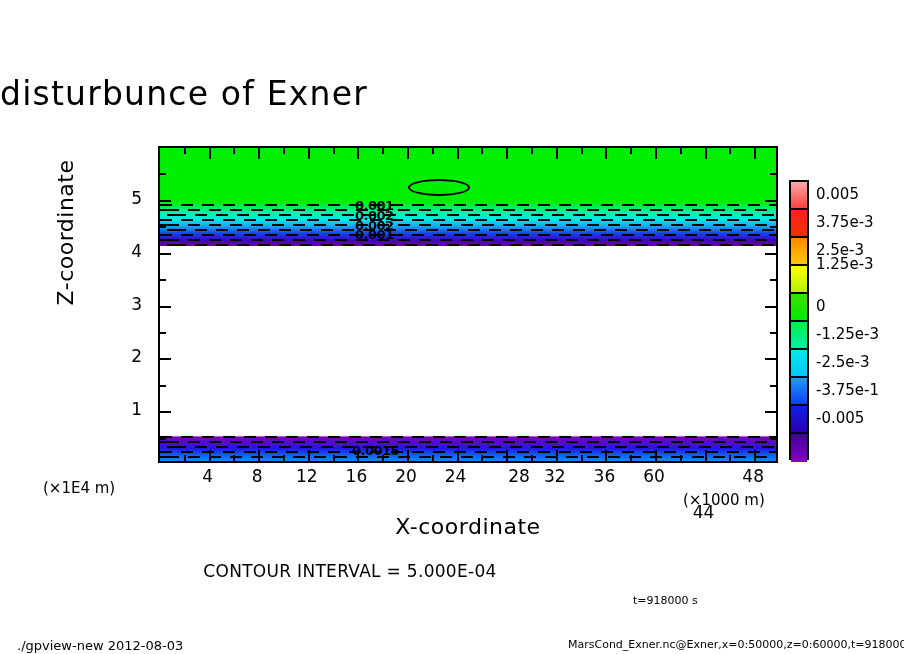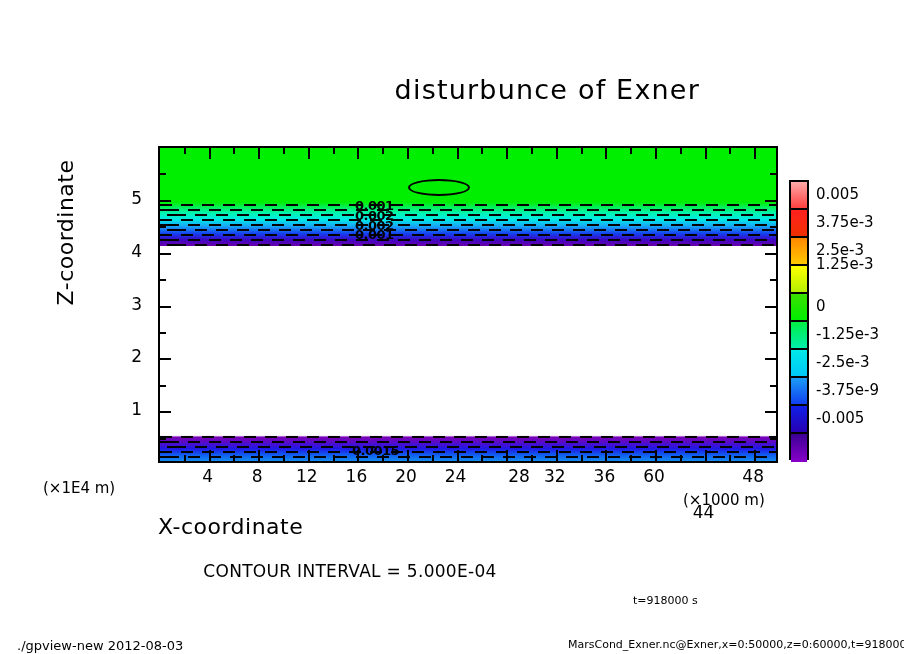--- a/index.html
+++ b/index.html
@@ -15,22 +15,22 @@
     color: #000000;
     overflow: hidden;
   }
 
   
   #plot-title {
     position: absolute;
     left: 0;
     top: 74px;
     width: 700px;
-    text-align: right;
-    font-size: 27px;
+    text-align: left;
+    font-size: 33px;
     letter-spacing: 1.2px;
     color: #000;
     white-space: nowrap;
   }
 
   
   #plot-area {
     position: absolute;
     left: 158px;
     top: 146px;
@@ -145,20 +145,21 @@
     margin-top: -11px;
     color: #000;
   }
 
   
   #x-axis-title {
     position: absolute;
     left: 158px;
     top: 514px;
     width: 620px;
+    text-align: center;
     font-size: 22px;
     letter-spacing: 0.5px;
   }
   #y-axis-title {
     position: absolute;
     left: -35px;
     top: 220px;
     width: 200px;
     text-align: center;
     font-size: 22px;
@@ -397,20 +398,20 @@
     <div class="cb-cell" style="top: 252px; height: 28px; background: linear-gradient(rgb(60, 0, 150) 0%, rgb(136, 0, 200) 100%);"></div>
   </div>
 <div id="cb-label-host">
     <div class="cb-label" style="top: 194px;">0.005</div>
     <div class="cb-label" style="top: 222px;">3.75e-3</div>
     <div class="cb-label" style="top: 250px;">2.5e-3</div>
     <div class="cb-label" style="top: 264px;">1.25e-3</div>
     <div class="cb-label" style="top: 306px;">0</div>
     <div class="cb-label" style="top: 334px;">-1.25e-3</div>
     <div class="cb-label" style="top: 362px;">-2.5e-3</div>
-    <div class="cb-label" style="top: 390px;">-3.75e-9</div>
+    <div class="cb-label" style="top: 390px;">-3.75e-1</div>
     <div class="cb-label" style="top: 418px;">-0.005</div>
   </div>
 
 <div id="contour-interval">CONTOUR INTERVAL = 5.000E-04</div>
 <div id="time-stamp">t=918000 s</div>
 <div id="footer-left">./gpview-new  2012-08-03</div>
 <div id="footer-right">MarsCond_Exner.nc@Exner,x=0:50000,z=0:60000,t=918000</div>
 
 </body></html>

